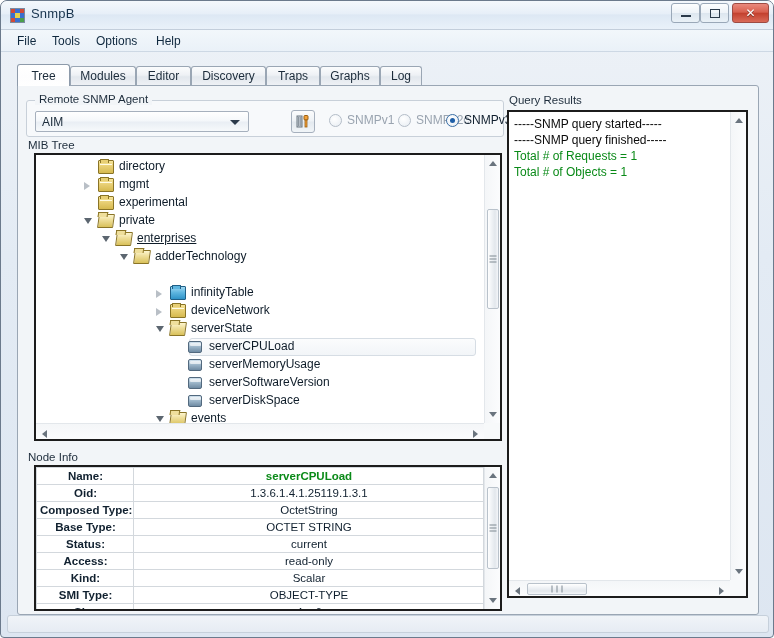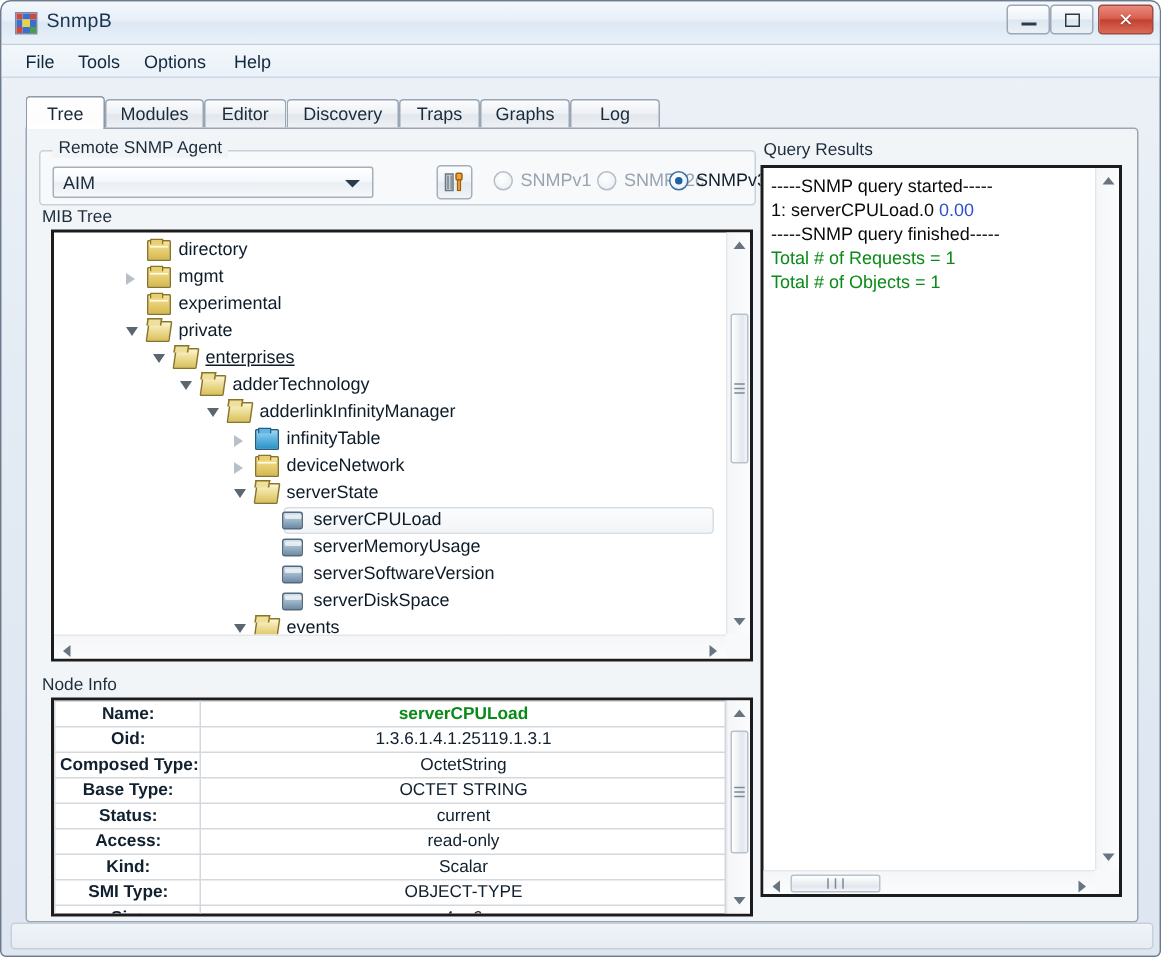--- a/index.html
+++ b/index.html
@@ -330,21 +330,21 @@
     <div class="menu-item" style="left:148px">Help</div>
   </div>
 
   <div id="tabstrip">
     <div class="tab active" style="left:0px;   width:53px">Tree</div>
     <div class="tab" style="left:53px;  width:66px">Modules</div>
     <div class="tab" style="left:119px; width:55px">Editor</div>
     <div class="tab" style="left:174px; width:75px">Discovery</div>
     <div class="tab" style="left:249px; width:54px">Traps</div>
     <div class="tab" style="left:303px; width:60px">Graphs</div>
-    <div class="tab" style="left:363px; width:60px">Log</div>
+    <div class="tab" style="left:363px; width:42px">Log</div>
   </div>
 
   <div id="content">
 
     <div class="group-box" style="left:8px; top:14px; width:478px; height:37px;">
       <div class="group-label">Remote SNMP Agent</div>
 
       <div id="agent-combo">
         <div class="value">AIM</div>
         <div class="arrow"></div>
@@ -400,25 +400,20 @@
             <div class="tnode" style="top: 75px;">
               <div class="twist expanded" style="left: 66px;"></div>
               <div class="ticon folder-open" style="left: 80px;"></div>
               <div class="tlabel" style="left: 101px; text-decoration: underline;">enterprises</div>
             </div>
             <div class="tnode" style="top: 93px;">
               <div class="twist expanded" style="left: 84px;"></div>
               <div class="ticon folder-open" style="left: 98px;"></div>
               <div class="tlabel" style="left: 119px;">adderTechnology</div>
             </div>
-            <div class="tnode" style="top: 111px;">
-              <div class="twist expanded" style="left: 102px;"></div>
-              <div class="ticon folder-open" style="left: 116px;"></div>
-              <div class="tlabel" style="left: 137px;">adderlinkInfinityManager</div>
-            </div>
             <div class="tnode" style="top: 129px;">
               <div class="twist collapsed" style="left: 120px;"></div>
               <div class="ticon folder-blue" style="left: 134px;"></div>
               <div class="tlabel" style="left: 155px;">infinityTable</div>
             </div>
             <div class="tnode" style="top: 147px;">
               <div class="twist collapsed" style="left: 120px;"></div>
               <div class="ticon folder-closed" style="left: 134px;"></div>
               <div class="tlabel" style="left: 155px;">deviceNetwork</div>
             </div>
@@ -529,21 +524,20 @@
         </div>
       </div>
     </div>
 
     <div style="position:absolute; left:489px; top:14px; width:245px; height:513px;">
       <div class="plain-label" style="left:2px; top:-6px;">Query Results</div>
 
       <div id="qr-box" style="top:10px;">
         <div id="qr-text">
             <div class="qline">-----SNMP query started-----</div>
-            <div class="qline">1: serverCPULoad.0 <span class="qval">0.00</span></div>
             <div class="qline">-----SNMP query finished-----</div>
             <div class="qline green">Total # of Requests = 1</div>
             <div class="qline green">Total # of Objects = 1</div>
           </div>
 
         <div class="sb-v">
           <div class="sb-arrow up"></div>
           <div class="sb-arrow down"></div>
         </div>
         <div class="sb-h">

